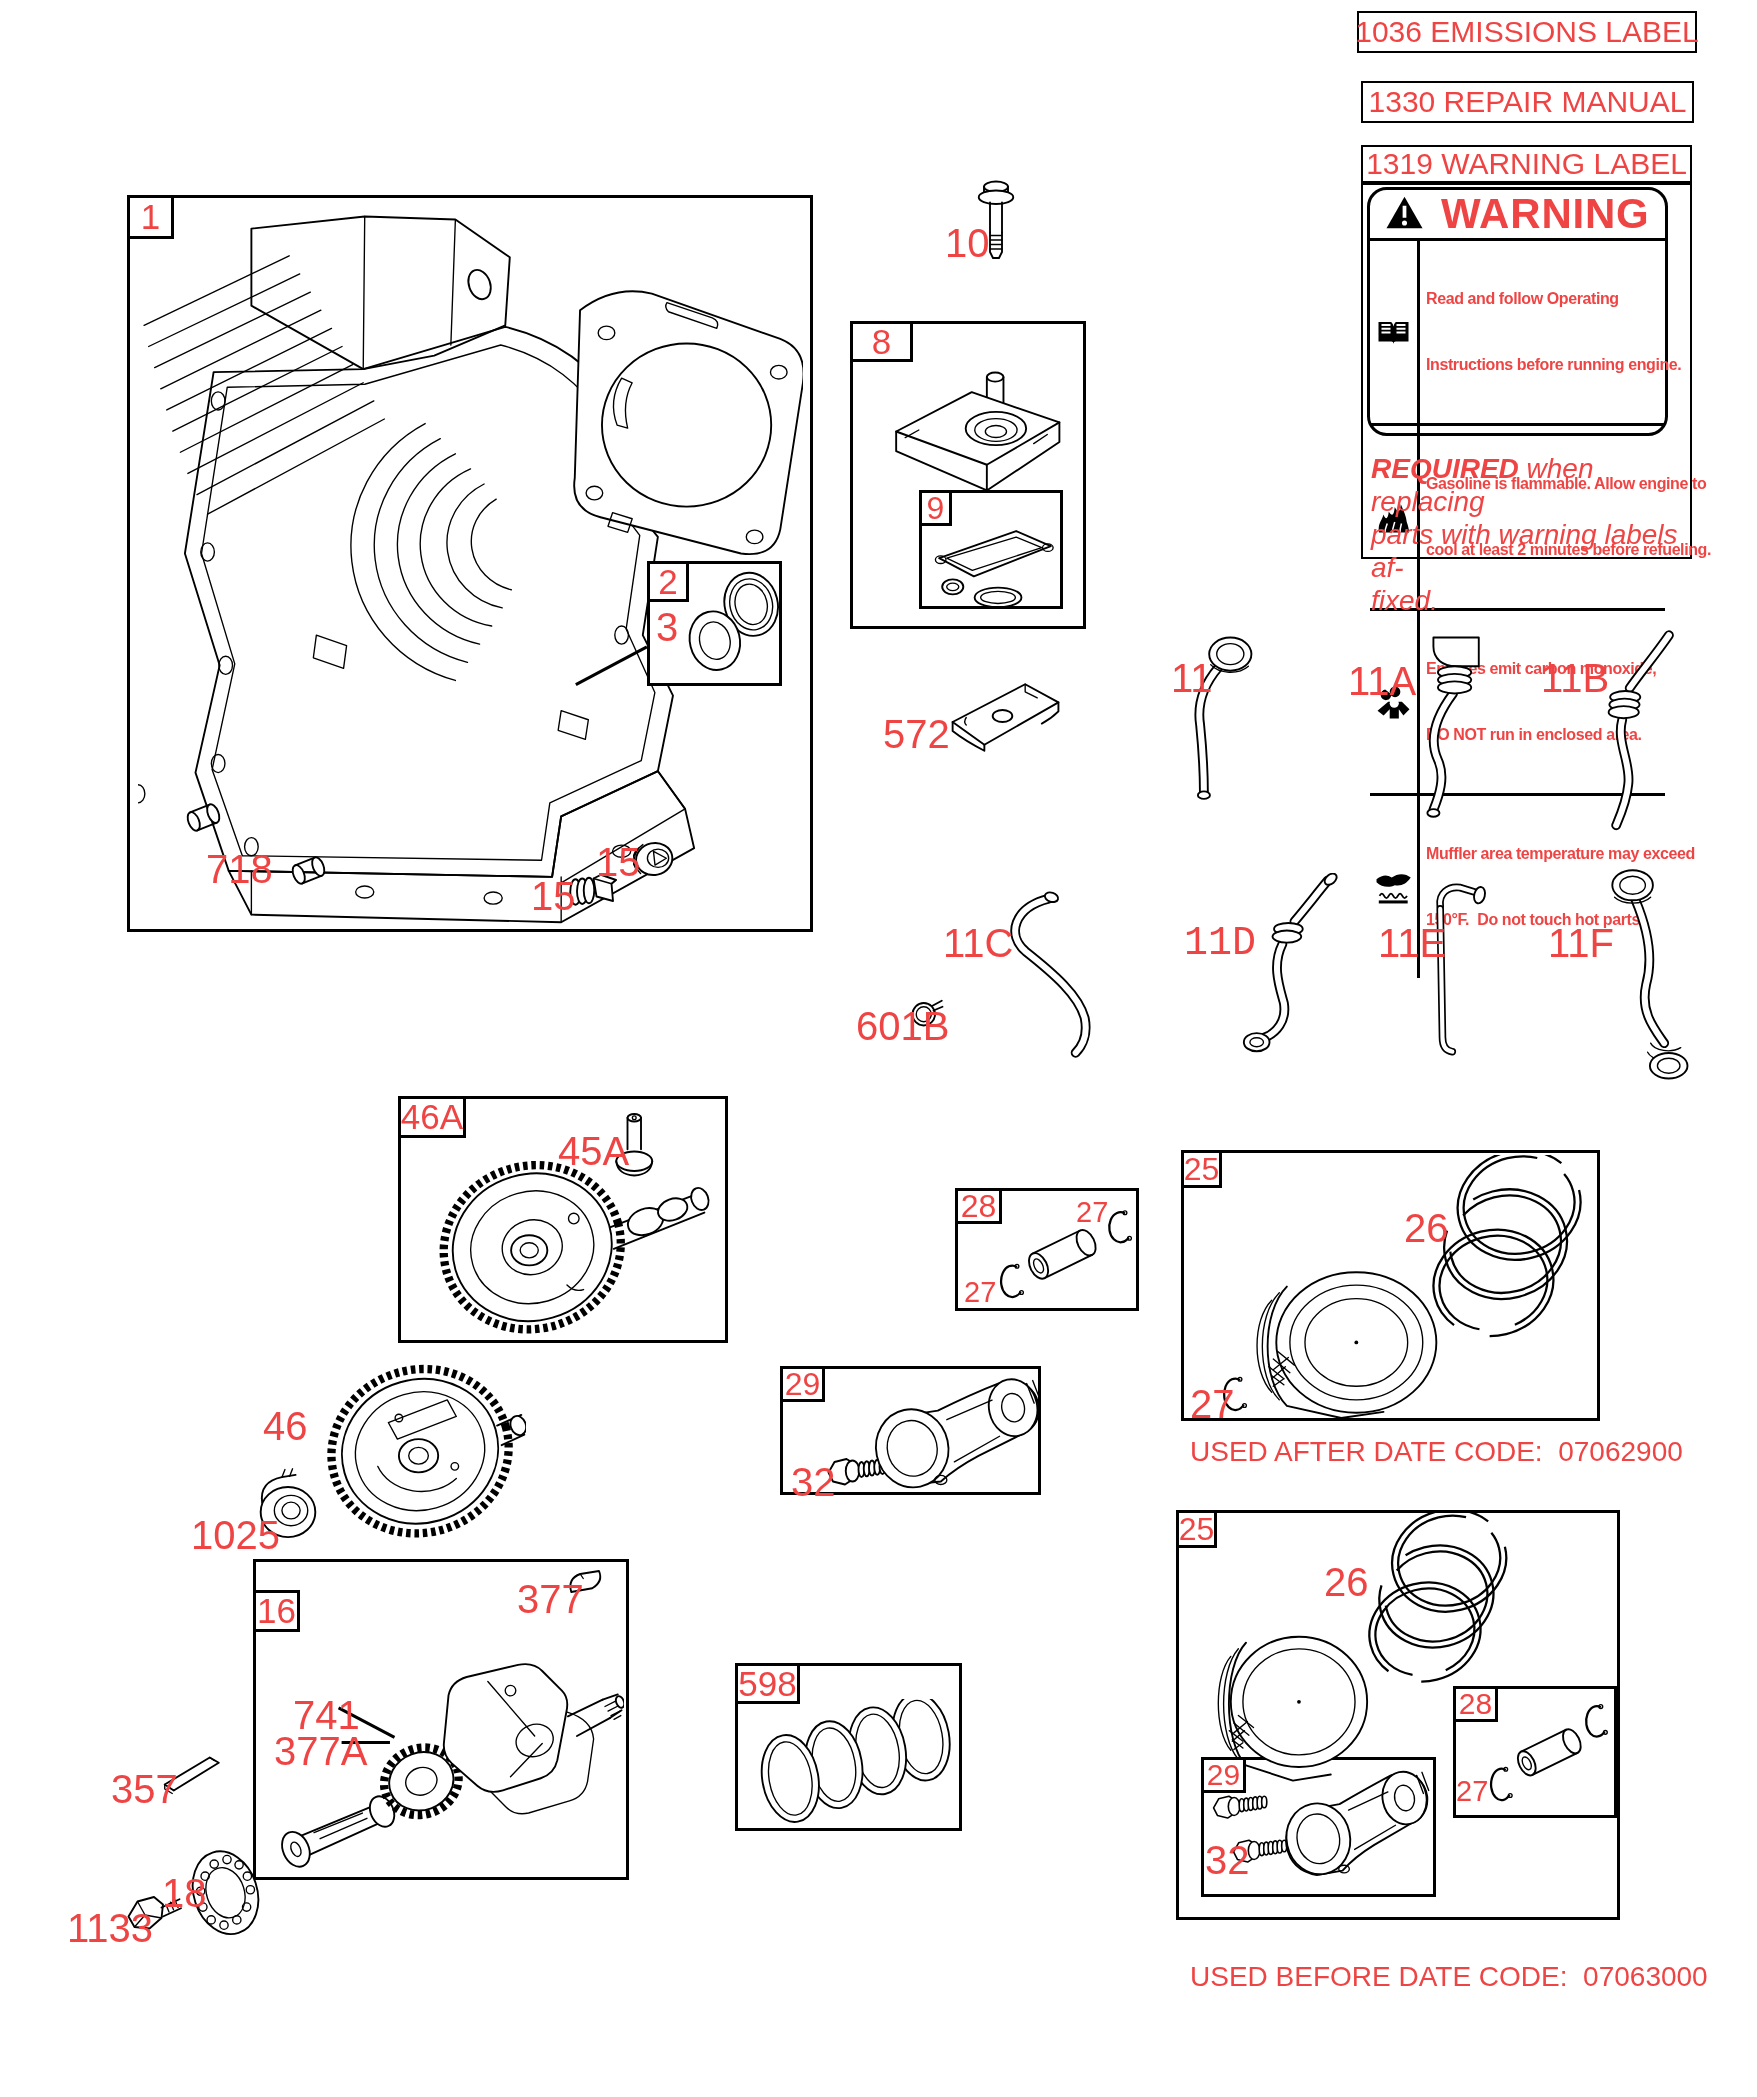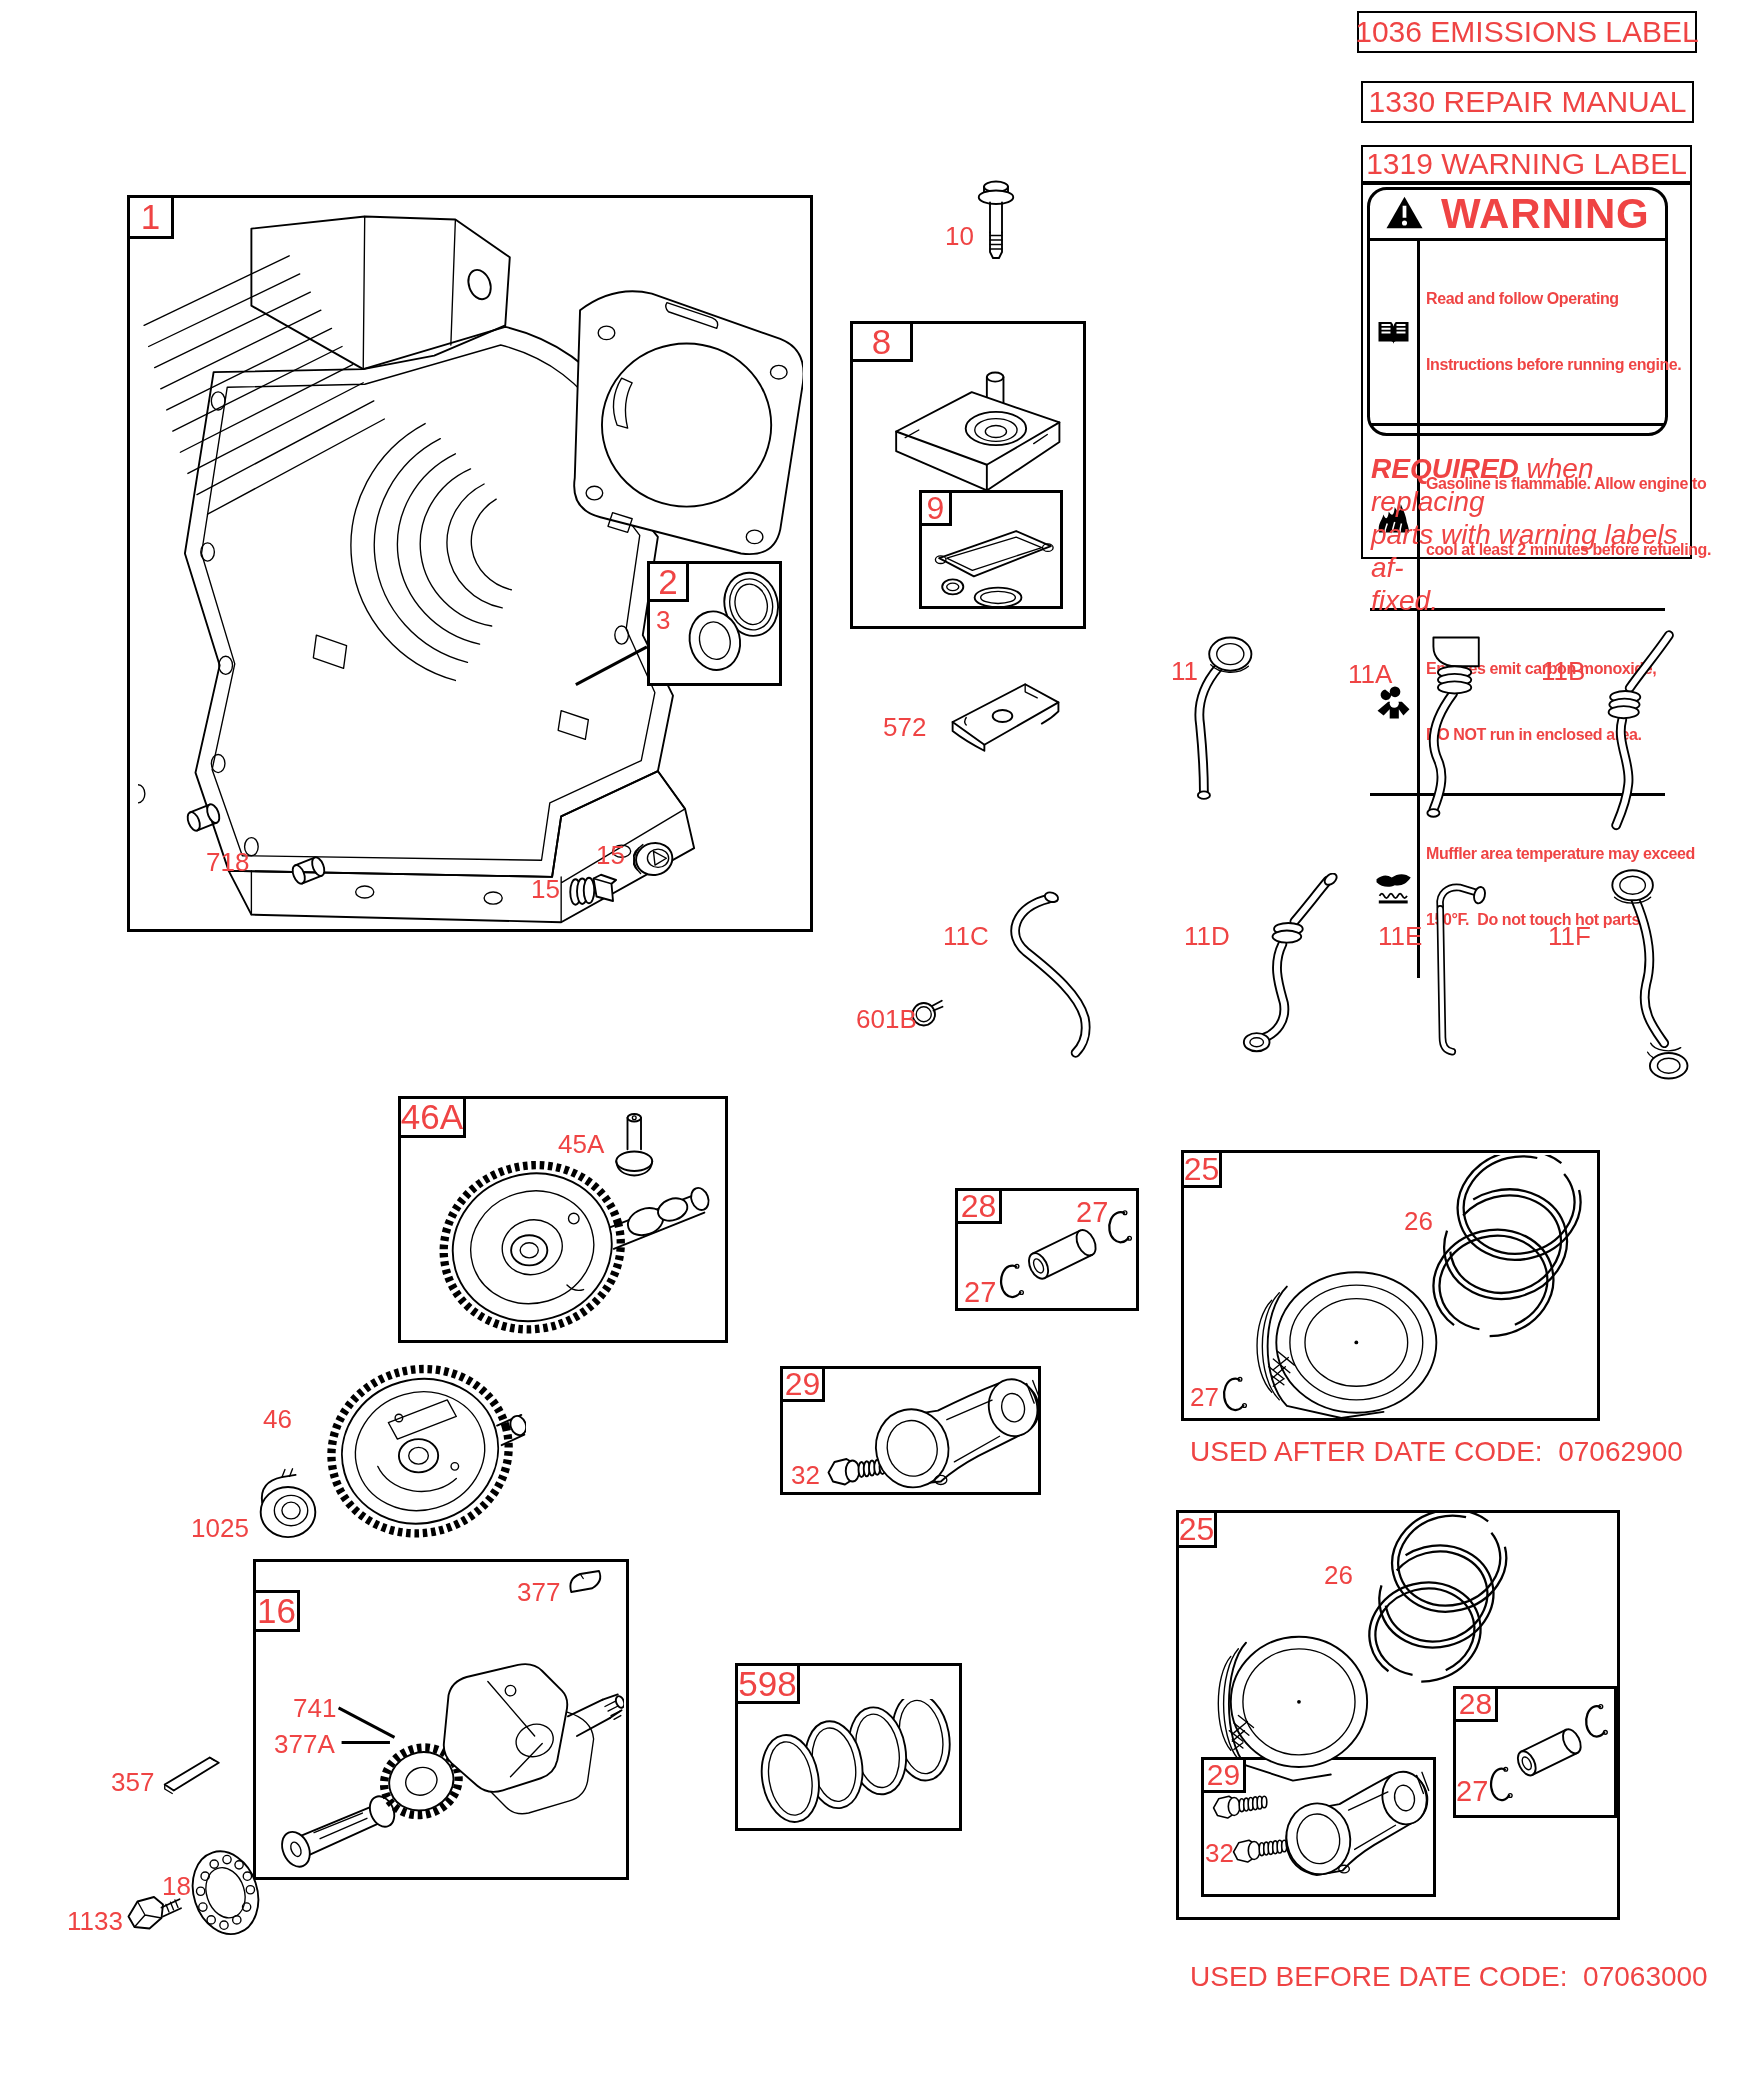--- a/index.html
+++ b/index.html
@@ -2,21 +2,21 @@
 <html style="font-size:12px"><head>
 <meta charset="utf-8">
 <style>
   html,body{margin:0;padding:0;background:#fff;}
   .canvas{position:relative;width:1757px;height:2097px;background:#fff;
           font-family:"Liberation Sans",sans-serif;color:#ef4444;overflow:hidden;}
   .rbox{position:absolute;border:3px solid #000;box-sizing:border-box;}
   .lblbox{position:absolute;border:3px solid #000;box-sizing:border-box;background:#fff;
           display:flex;align-items:center;justify-content:center;
           font-size:35px;font-weight:400;z-index:6;}
-  .plabel{position:absolute;font-size:26px;font-weight:400;z-index:6;white-space:pre;}
+  .plabel{position:absolute;font-size:40px;font-weight:400;z-index:6;white-space:pre;}
   .caption{position:absolute;font-size:28px;font-weight:400;z-index:6;white-space:pre;}
   .topbox{position:absolute;border:2.3px solid #000;box-sizing:border-box;
           display:flex;align-items:center;justify-content:center;
           font-size:30px;white-space:pre;z-index:6;background:#fff;}
   .draw{position:absolute;z-index:2;}
   .ln{fill:none;stroke:#000;stroke-width:2.5;stroke-linecap:round;stroke-linejoin:round;}
   .lnt{fill:none;stroke:#000;stroke-width:1.8;stroke-linecap:round;stroke-linejoin:round;}
   .wfill{fill:#fff;stroke:#000;stroke-width:2.5;stroke-linejoin:round;}
   .teeth{fill:none;stroke:#000;stroke-width:11;stroke-dasharray:6 5;}
   .tube{fill:none;stroke:#000;stroke-width:13;stroke-linecap:round;}
@@ -326,21 +326,21 @@
     <ellipse class="wfill" cx="96" cy="12" rx="9" ry="6" transform="rotate(18 96 12)"></ellipse>
   </svg>
 
   <div class="plabel" style="left:856px;top:1004px;"><span>601B</span></div>
   <svg class="draw" style="left:907px;top:994px;" width="38" height="39" viewBox="0 0 50 52">
     <circle class="ln" cx="22" cy="27" r="15"></circle>
     <circle class="lnt" cx="22" cy="27" r="10"></circle>
     <path class="ln" d="M33,16 L46,9 M35,22 L47,17"></path>
   </svg>
 
-  <div class="plabel" style="left:1184px;top:921px;"><span>11D</span></div>
+  <div class="plabel" style="left:1184px;top:921px;font-family:Liberation Mono, monospace;"><span>11D</span></div>
   <svg class="draw" style="left:1228px;top:873px;" width="117" height="189" viewBox="0 0 155 250">
     <path class="tube" d="M132,10 C114,32 100,50 88,64"></path>
     <path class="tubein" d="M132,10 C114,32 100,50 88,64"></path>
     <path class="tube" d="M72,94 C58,122 68,150 74,172 C78,196 64,212 48,218"></path>
     <path class="tubein" d="M72,94 C58,122 68,150 74,172 C78,196 64,212 48,218"></path>
     <ellipse class="wfill" cx="80" cy="74" rx="19" ry="8"></ellipse>
     <ellipse class="wfill" cx="78" cy="84" rx="19" ry="8"></ellipse>
     <ellipse class="wfill" cx="38" cy="224" rx="17" ry="12"></ellipse>
     <ellipse class="lnt" cx="38" cy="224" rx="9" ry="6"></ellipse>
     <ellipse class="wfill" cx="136" cy="8" rx="9" ry="6" transform="rotate(-40 136 8)"></ellipse>

